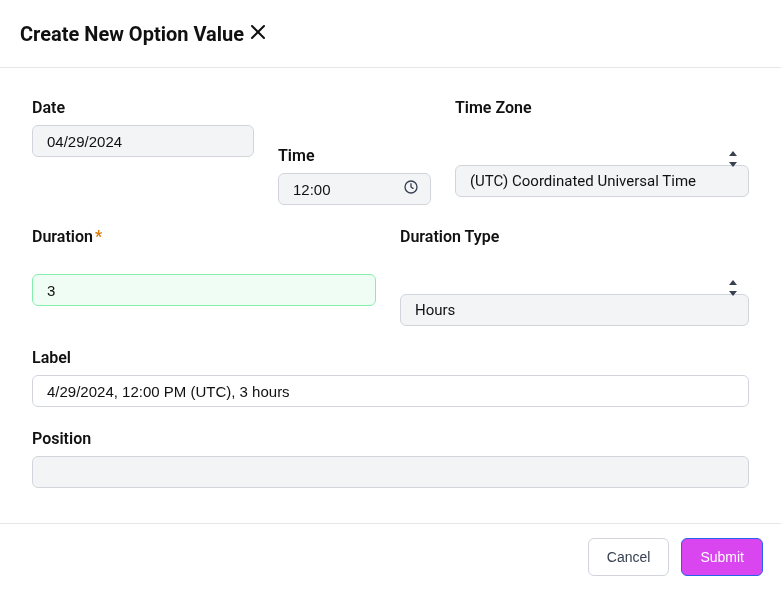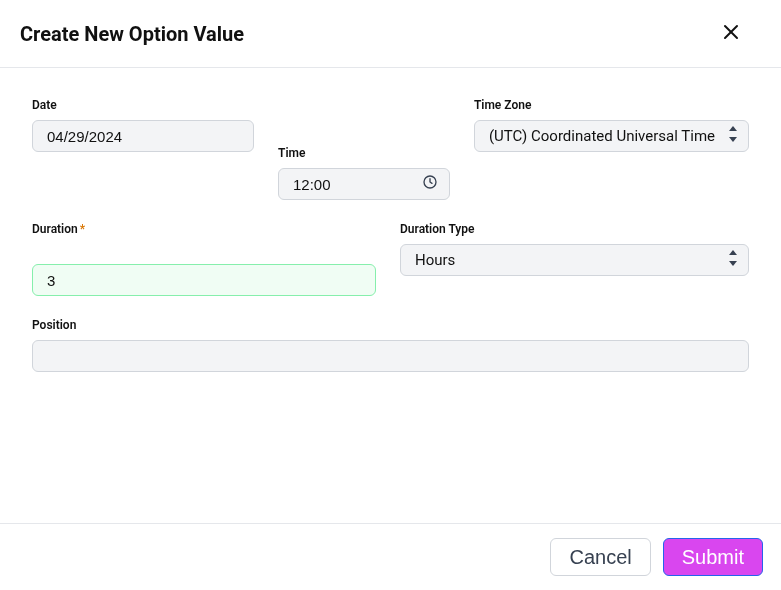--- a/index.html
+++ b/index.html
@@ -7,21 +7,21 @@
       font-family: -apple-system, BlinkMacSystemFont, "Segoe UI", Roboto, Helvetica, Arial, sans-serif;
       width: 781px;
       height: 590px;
       background: #fff;
       color: #111;
       display: flex;
       flex-direction: column;
     }
     .header {
       display: flex;
-      justify-content: space-between;
+      justify-content: flex-start;
       align-items: center;
       padding: 18px 36px 18px 20px;
       border-bottom: 1px solid #e5e7eb;
     }
     .header h1 {
       font-size: 20px;
       font-weight: 700;
       color: #111;
     }
     .close-btn {
@@ -39,21 +39,21 @@
     .row {
       display: flex;
       gap: 24px;
       margin-bottom: 22px;
     }
     .field {
       display: flex;
       flex-direction: column;
     }
     .field-label {
-      font-size: 12px;
+      font-size: 16px;
       font-weight: 600;
       color: #111;
       margin-bottom: 8px;
     }
     .required-star {
       color: #d97706;
       margin-left: 2px;
     }
     .input, .select {
       height: 32px;
@@ -79,24 +79,25 @@
       position: absolute;
       right: 10px;
       top: 50%;
       transform: translateY(-50%);
       pointer-events: none;
       color: #374151;
     }
     .select {
       width: 100%;
       appearance: none;
-      padding-right: 33px;
+      padding-right: 52px;
       white-space: nowrap;
       overflow: hidden;
       text-overflow: ellipsis;
+      margin-top: 40px;
     }
     .time-wrap {
       position: relative;
     }
     .time-wrap .clock-icon {
       position: absolute;
       right: 12px;
       top: 50%;
       transform: translateY(-50%);
       pointer-events: none;
@@ -109,21 +110,21 @@
       border-top: 1px solid #e5e7eb;
       padding: 14px 18px;
       display: flex;
       justify-content: flex-end;
       gap: 12px;
     }
     .btn {
       height: 38px;
       padding: 0 18px;
       border-radius: 6px;
-      font-size: 20px;
+      font-size: 14px;
       font-weight: 500;
       cursor: pointer;
       border: 1px solid transparent;
     }
     .btn-secondary {
       background: #fff;
       border-color: #d1d5db;
       color: #374151;
     }
     .btn-primary {
@@ -200,20 +201,26 @@
         <span class="chevrons">
           <svg width="12" height="16" viewBox="0 0 12 16" fill="currentColor">
             <path d="M6 0 L10 5 L2 5 Z"></path>
             <path d="M6 16 L10 11 L2 11 Z"></path>
           </svg>
         </span>
       </div>
     </div>
   </div>
 
+  <div class="row">
+    <div class="field full">
+      <label class="field-label">Label</label>
+      <input type="text" class="input full" value="4/29/2024, 12:00 PM (UTC), 3 hours" style="">
+    </div>
+  </div>
 
   <div class="row">
     <div class="field full">
       <label class="field-label">Position</label>
       <input type="text" class="input filled-grey full" value="" style="">
     </div>
   </div>
 
 </div>
 

